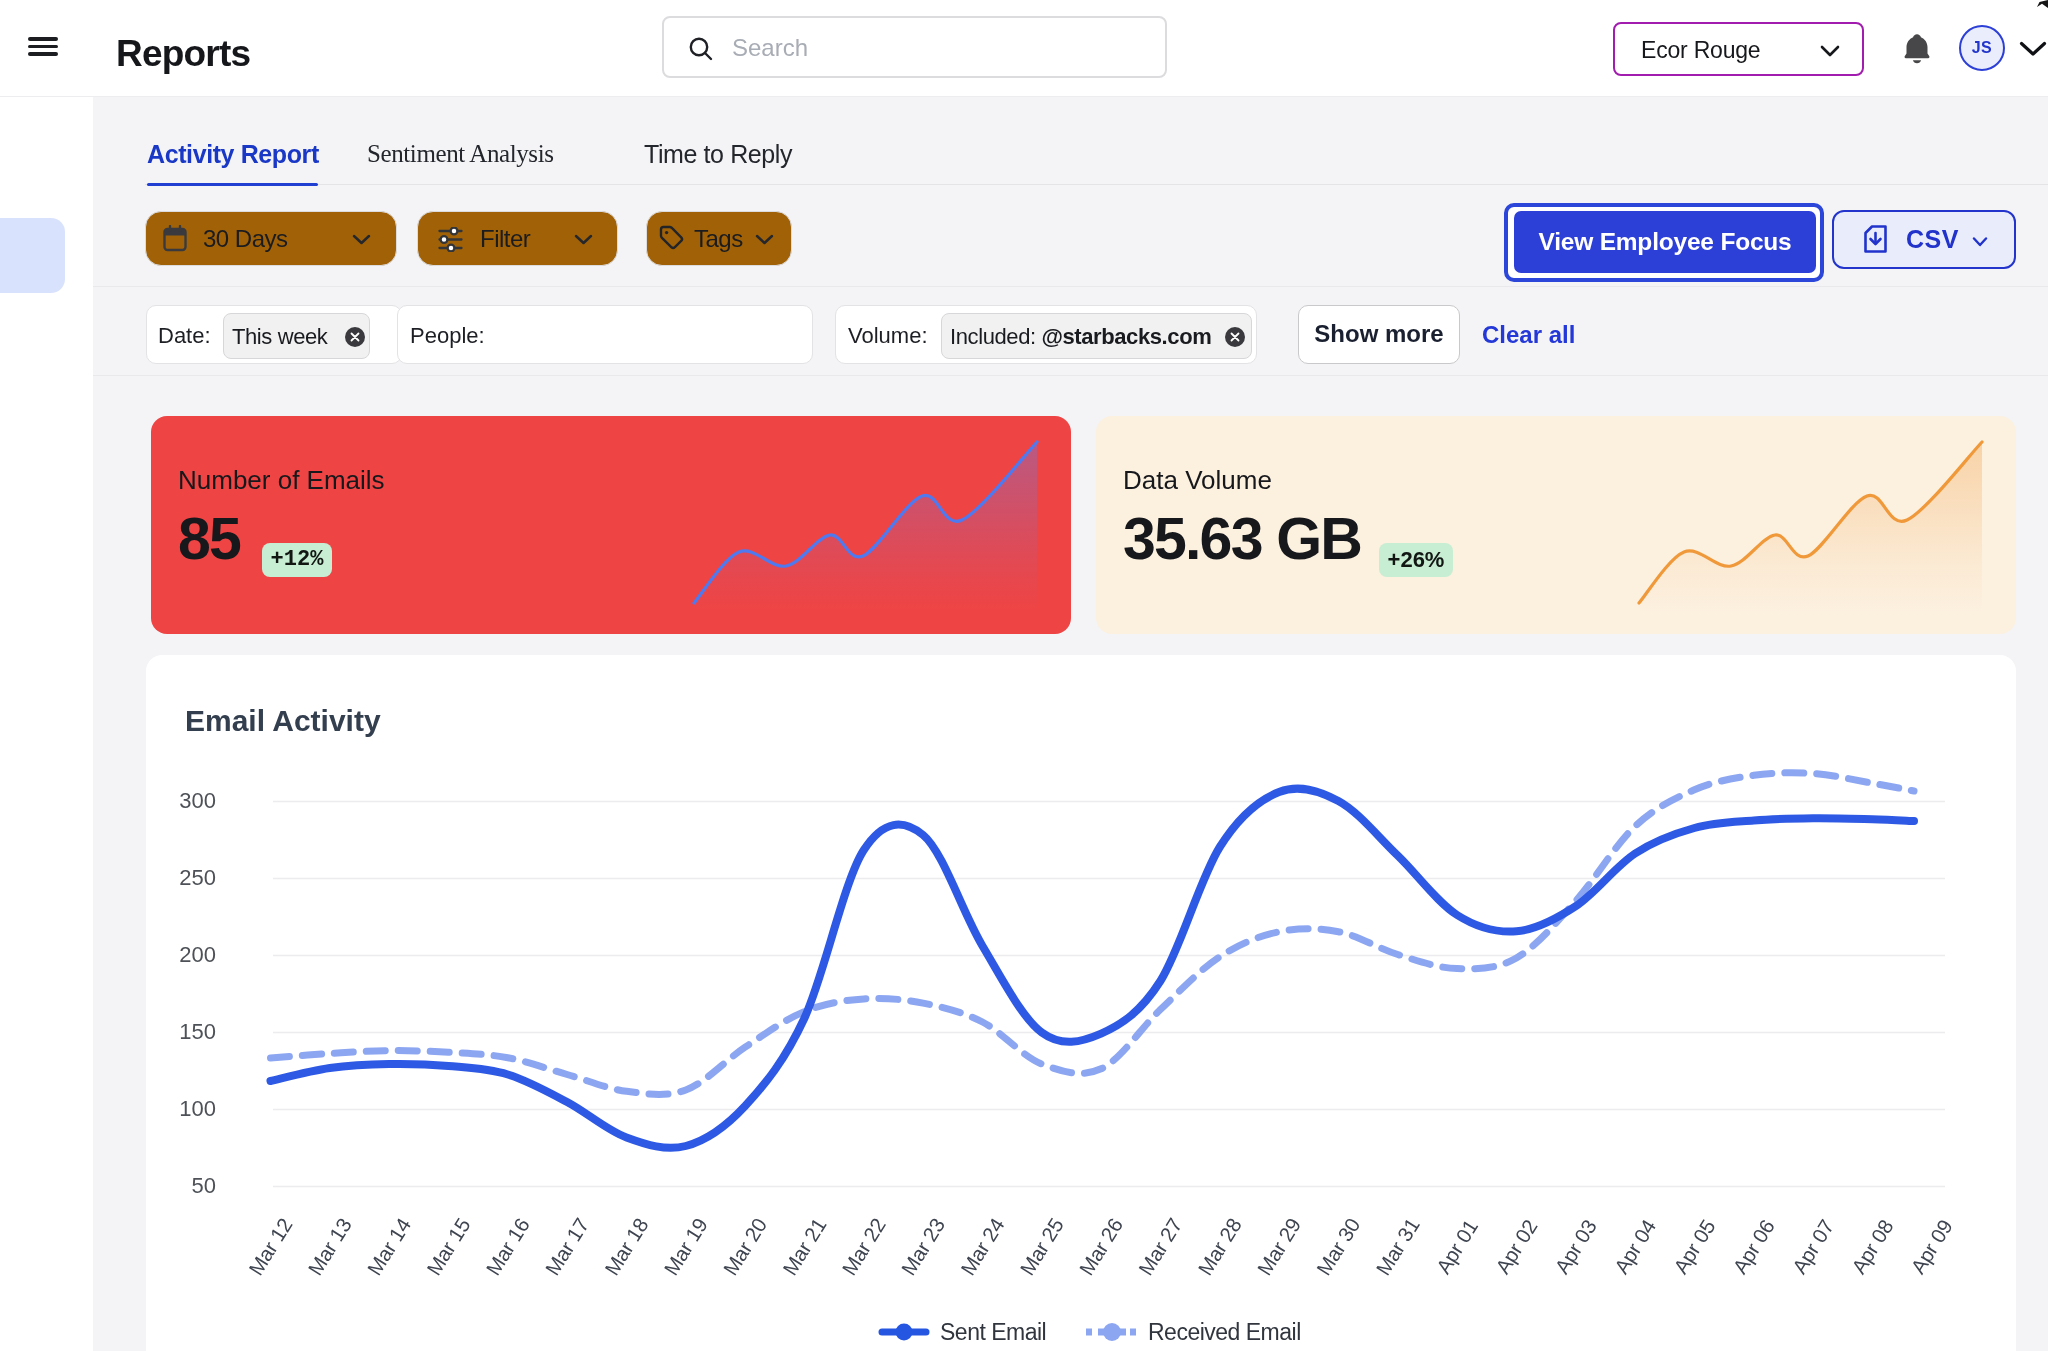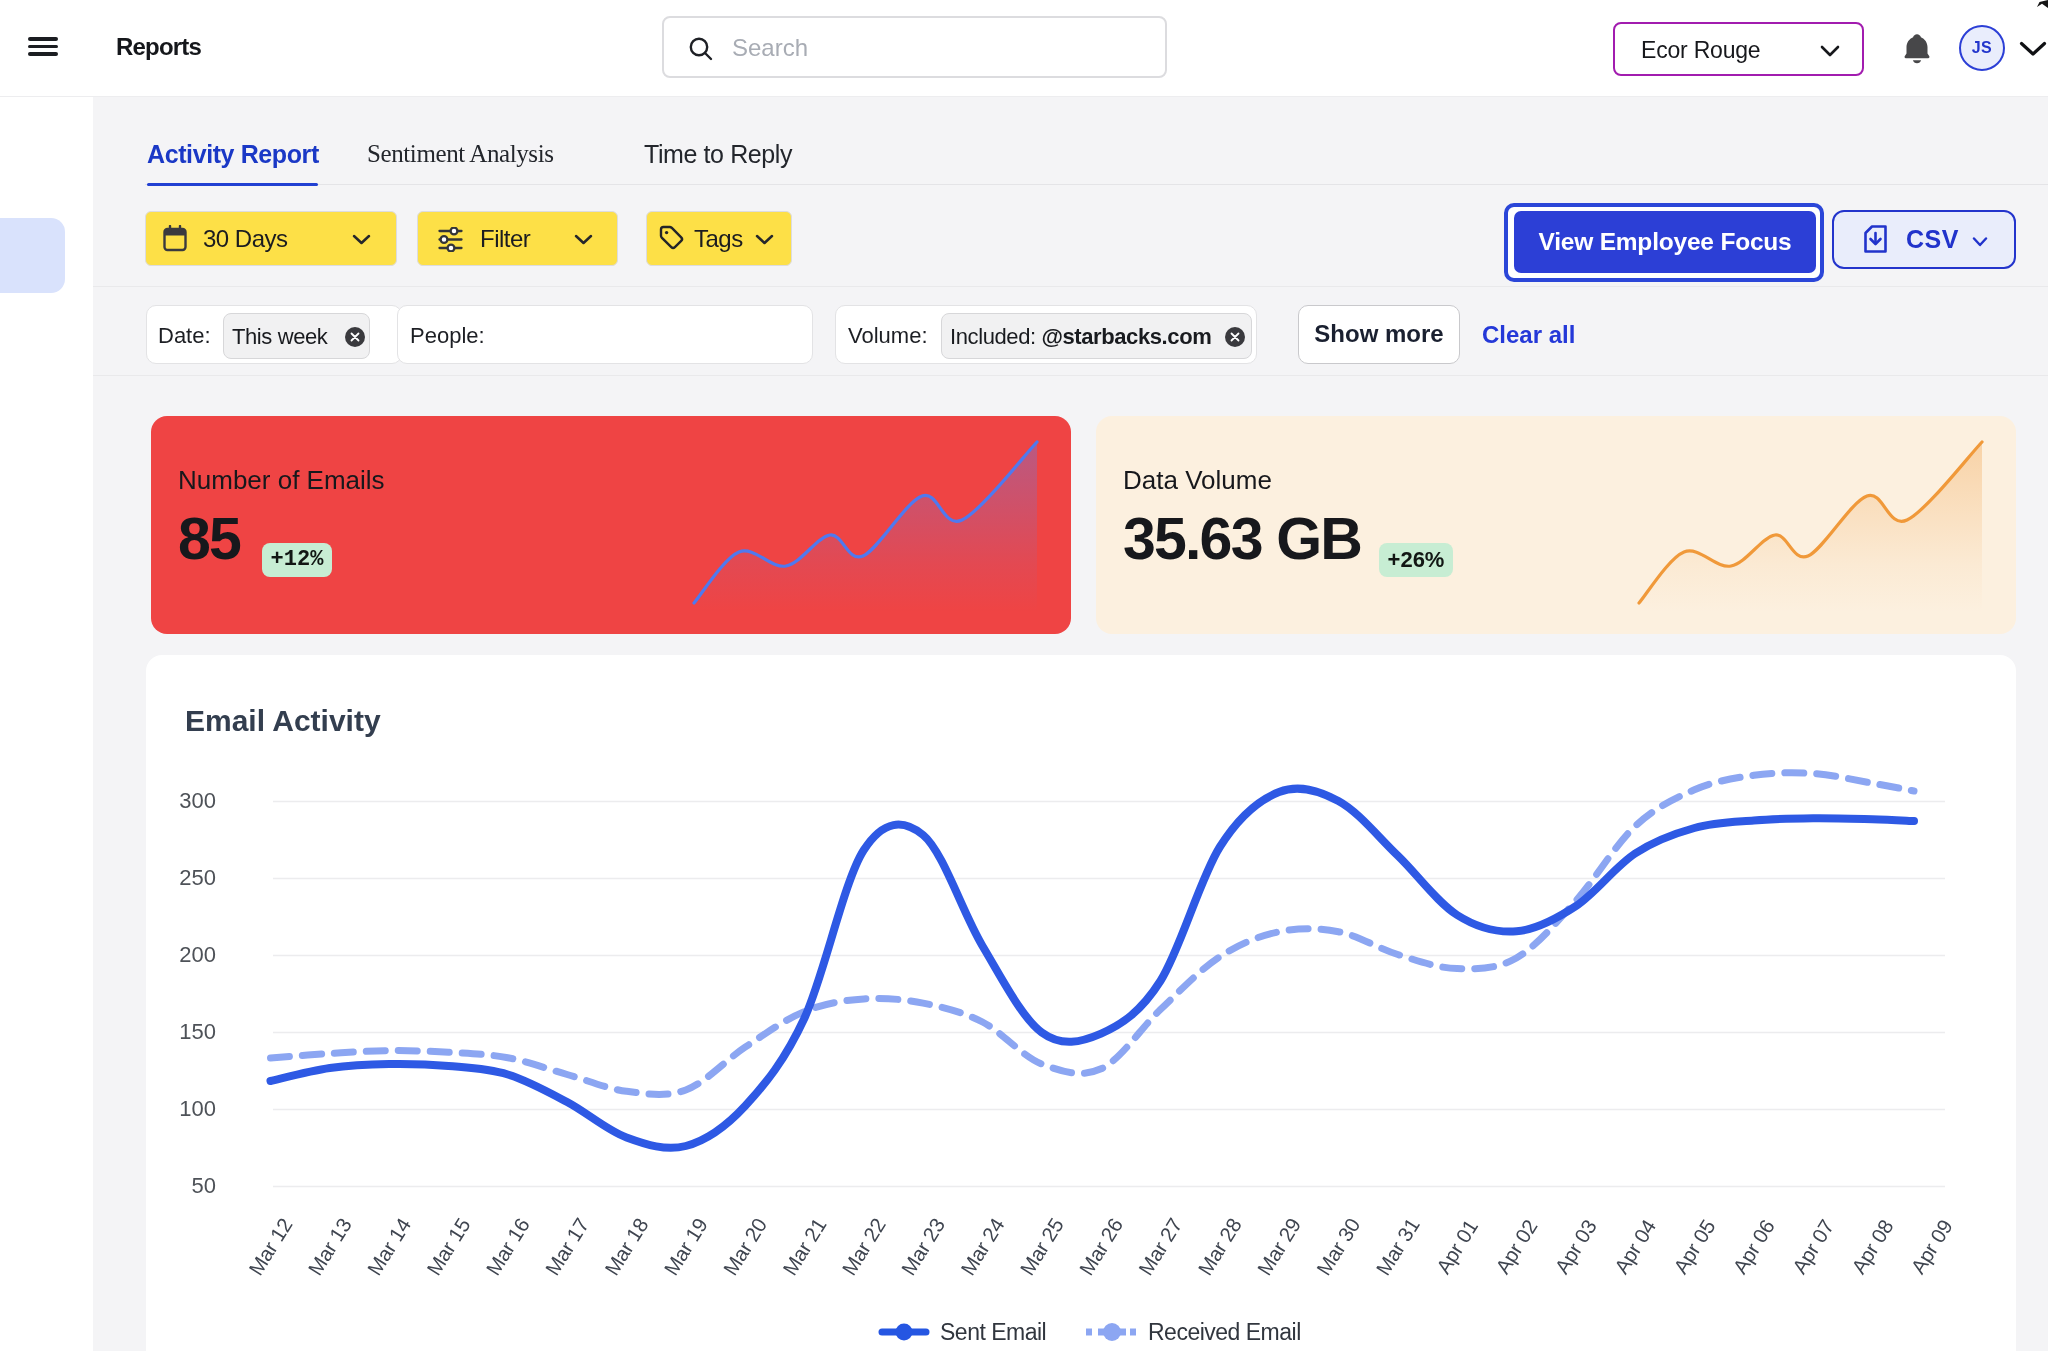--- a/index.html
+++ b/index.html
@@ -3,41 +3,41 @@
 <meta charset="utf-8">
 <style>
 * { margin:0; padding:0; box-sizing:border-box; }
 html,body { width:2048px; height:1351px; overflow:hidden; }
 body { font-family:"Liberation Sans", sans-serif; background:#f4f4f6; position:relative; }
 
 
 #header { position:absolute; left:0; top:0; width:2048px; height:97px; background:#fff; border-bottom:1px solid #ededef; z-index:5; }
 #burger { position:absolute; left:28px; top:37px; width:30px; }
 #burger div { height:3.6px; background:#1b1d21; border-radius:2px; margin-bottom:4px; }
-#rep-title { position:absolute; left:116px; top:33px; font-size:24px; font-weight:700; color:#15171b; letter-spacing:-0.8px; }
+#rep-title { position:absolute; left:116px; top:33px; font-size:37px; font-weight:700; color:#15171b; letter-spacing:-0.8px; }
 #search { position:absolute; left:662px; top:16px; width:505px; height:62px; background:#fff; border:2px solid #dcdcdf; border-radius:8px; }
 #search .ph { position:absolute; left:68px; top:16px; font-size:24px; color:#a8acb4; }
 #ecor { position:absolute; left:1613px; top:22px; width:251px; height:54px; background:#fff; border:2px solid #a21caf; border-radius:8px; }
 #ecor .t { position:absolute; left:26px; top:13px; font-size:23px; color:#17181c; letter-spacing:-0.2px; }
 #avatar { position:absolute; left:1959px; top:25px; width:46px; height:46px; border-radius:50%; background:#e9edfc; border:2.5px solid #2c3fd6; color:#2336cc; font-size:16px; font-weight:700; text-align:center; line-height:42px; letter-spacing:0.5px; }
 
 
 #sidebar { position:absolute; left:0; top:97px; width:93px; height:1254px; background:#fff; }
 #sideitem { position:absolute; left:-14px; top:121px; width:79px; height:75px; border-radius:14px; background:#d9e2fc; }
 
 
 #tabs-line { position:absolute; left:145px; top:184px; width:1903px; height:1px; background:#e4e4e7; }
 .tab { position:absolute; top:140px; font-size:25px; font-weight:600; color:#23262c; white-space:nowrap; letter-spacing:-0.4px; }
 #tab1 { left:147px; color:#1a38c6; }
 #tab2 { left:367px; font-weight:500;font-family:Liberation Serif, serif; }
 #tab3 { left:644px; font-weight:500; }
 #tab-underline { position:absolute; left:147px; top:182.5px; width:171px; height:3.5px; background:#2140d2; border-radius:2px; }
 
 
-.fbtn { position:absolute; top:211px; height:55px; background:#fde047; border:1.5px solid #dcdcdf; border-radius:6px; }
+.fbtn { position:absolute; top:211px; height:55px; background:#a16207; border:1.5px solid #dcdcdf; border-radius:16px; }
 .fbtn .lbl { position:absolute; font-size:24px; color:#1b1c20; top:13px; white-space:nowrap; letter-spacing:-0.5px; }
 
 #vef-ring { position:absolute; left:1504px; top:203px; width:320px; height:79px; background:#fff; border:4.5px solid #2b46d8; border-radius:10px; }
 #vef { position:absolute; left:1514px; top:210.5px; width:302px; height:62px; background:#2c3fd6; border-radius:7px; color:#fff; font-size:24.5px; font-weight:600; text-align:center; line-height:62px; letter-spacing:-0.2px; }
 #csv { position:absolute; left:1832px; top:210px; width:184px; height:59px; background:#e9edfb; border:2.5px solid #2334cc; border-radius:12px; }
 #csv .t { position:absolute; left:72px; top:13px; font-size:25px; font-weight:600; color:#2133cb; letter-spacing:0.5px; }
 
 
 .sep { position:absolute; left:93px; width:1955px; height:1px; background:#e9e9eb; }
 

